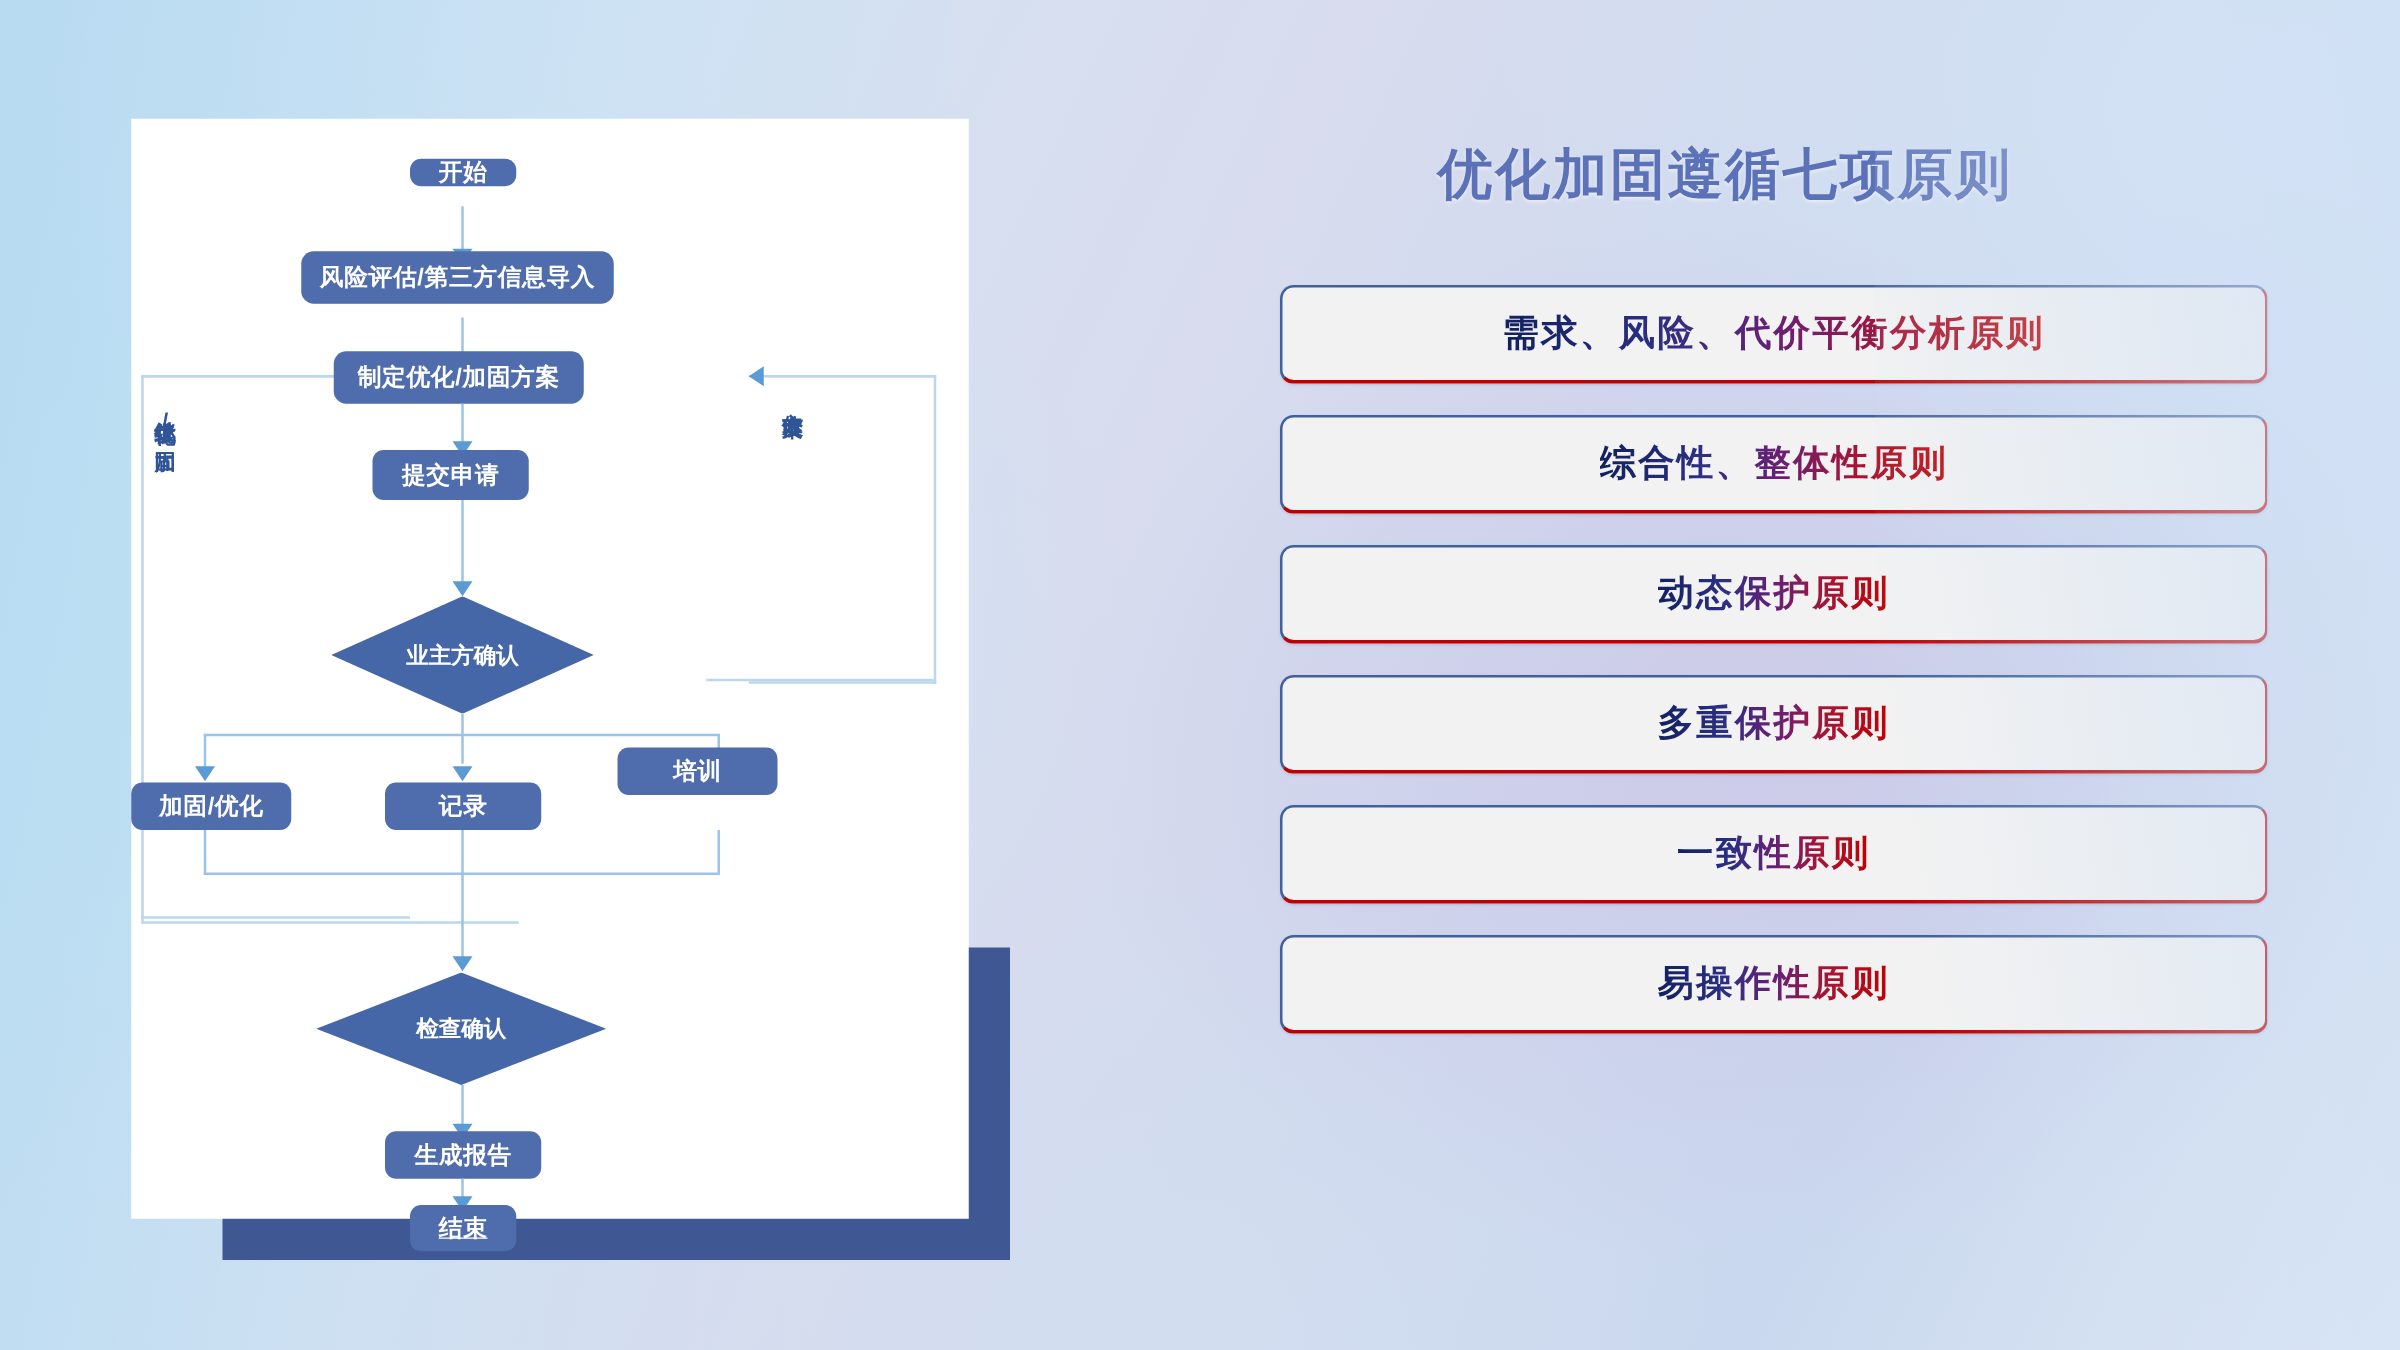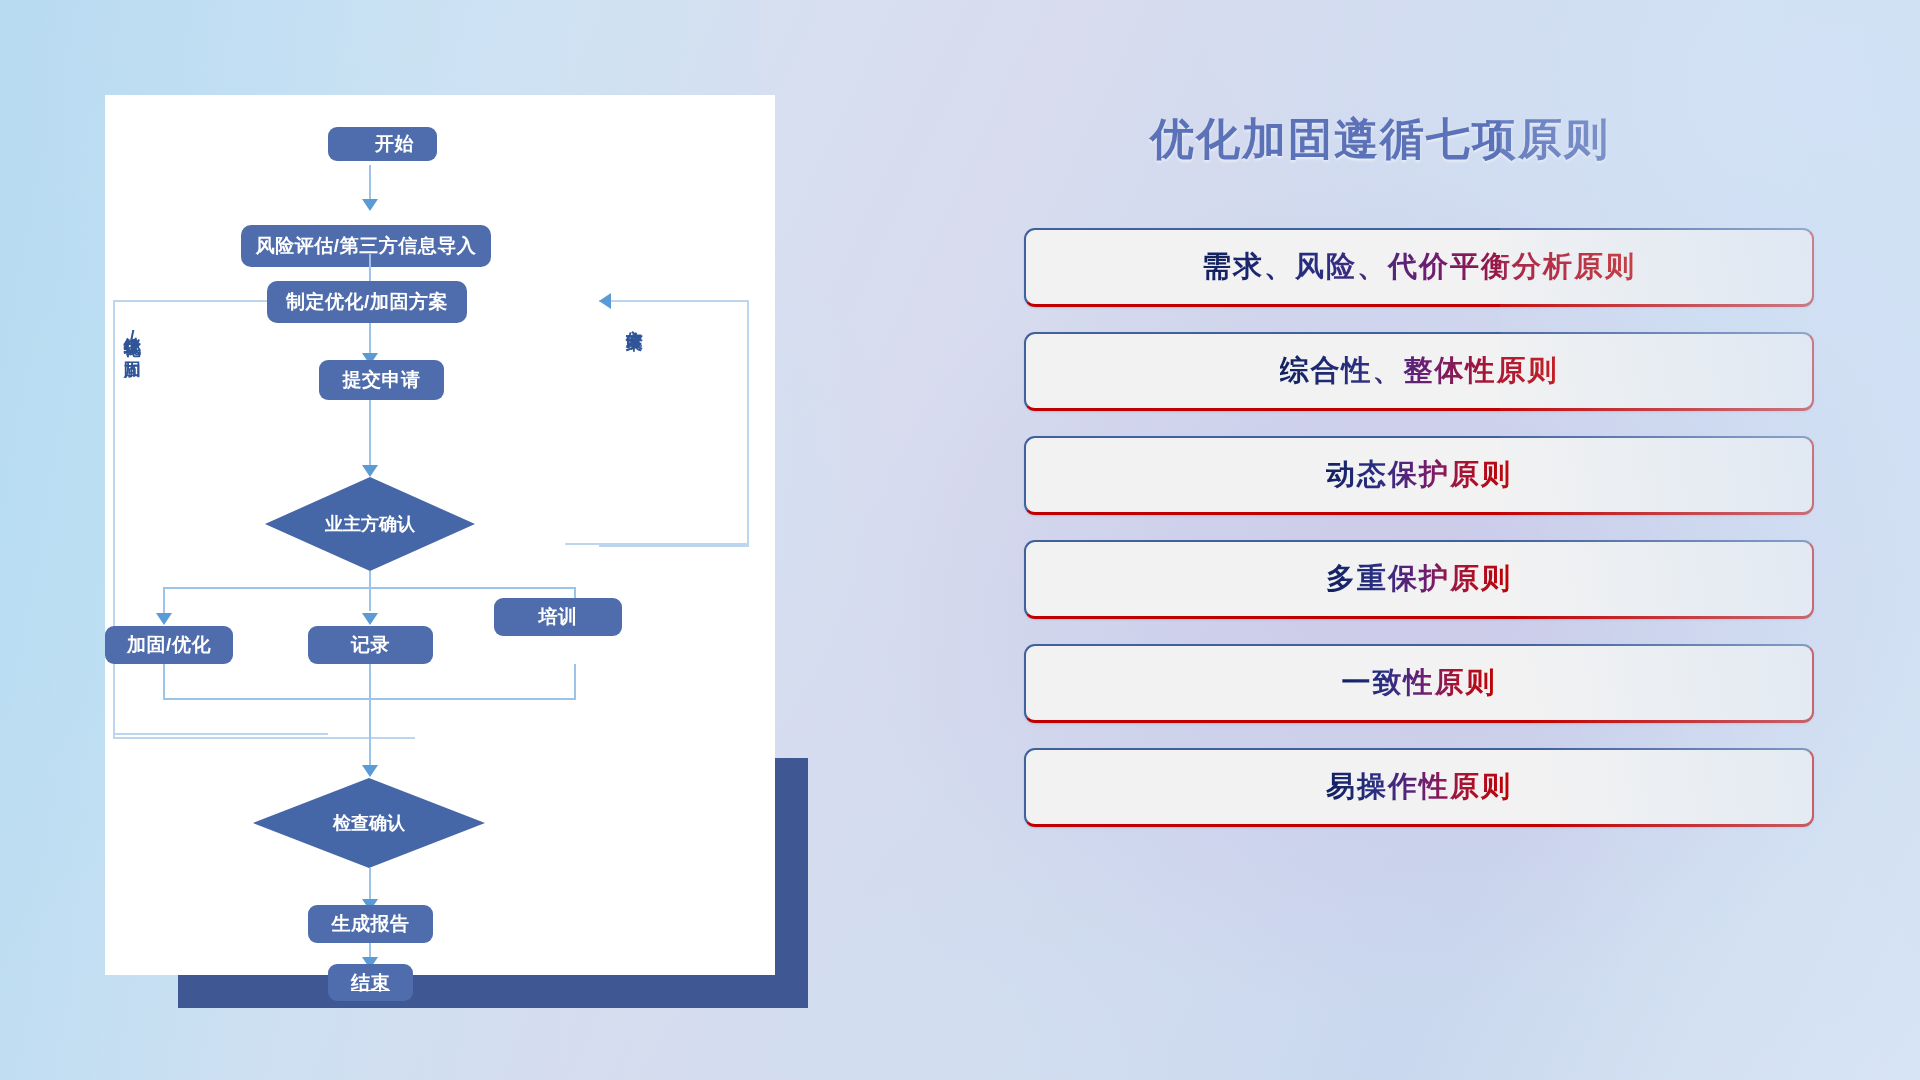--- a/index.html
+++ b/index.html
@@ -109,39 +109,39 @@
       <div class="ln h pale" style="left:8px;top:638px;width:215px;"></div>
 
       <div class="frame" style="left:494px;top:205px;width:148px;height:243px;border-left:none;"></div>
       <div class="ln h pale" style="left:508px;top:205px;width:134px;"></div>
       <div class="arw left" style="left:494px;top:198px;"></div>
       <div class="ln h pale" style="left:460px;top:448px;width:182px;"></div>
 
       <div class="vlabel" style="left:18px;top:228px;">继续优化/加固</div>
       <div class="vlabel" style="left:520px;top:222px;">方案修改</div>
 
-      <div class="node" style="left:223px;top:32px;width:85px;height:34px;padding-left:24px;">
+      <div class="node" style="left:223px;top:32px;width:85px;height:22px;">
         <span>开始</span>
       </div>
       <div class="ln v" style="left:264px;top:70px;height:40px;"></div>
       <div class="arw down" style="left:257px;top:104px;"></div>
 
-      <div class="node wide" style="left:136px;top:130px;width:250px;height:42px;">
+      <div class="node wide" style="left:136px;top:106px;width:250px;height:42px;">
         <span>风险评估/第三方信息导入</span>
       </div>
       <div class="ln v" style="left:264px;top:159px;height:40px;"></div>
       <div class="arw down" style="left:257px;top:192px;"></div>
 
       <div class="node wide" style="left:162px;top:186px;width:200px;height:42px;">
         <span>制定优化/加固方案</span>
       </div>
       <div class="ln v" style="left:264px;top:228px;height:38px;"></div>
       <div class="arw down" style="left:257px;top:258px;"></div>
 
-      <div class="node" style="left:214px;top:265px;width:125px;height:40px;">
+      <div class="node" style="left:193px;top:265px;width:125px;height:40px;">
         <span>提交申请</span>
       </div>
       <div class="ln v" style="left:264px;top:305px;height:72px;"></div>
       <div class="arw down" style="left:257px;top:370px;"></div>
 
       <div class="diamond" style="left:160px;top:382px;width:210px;height:94px;">
         <span>业主方确认</span>
       </div>
 
       <div class="ln v" style="left:264px;top:476px;height:40px;"></div>

